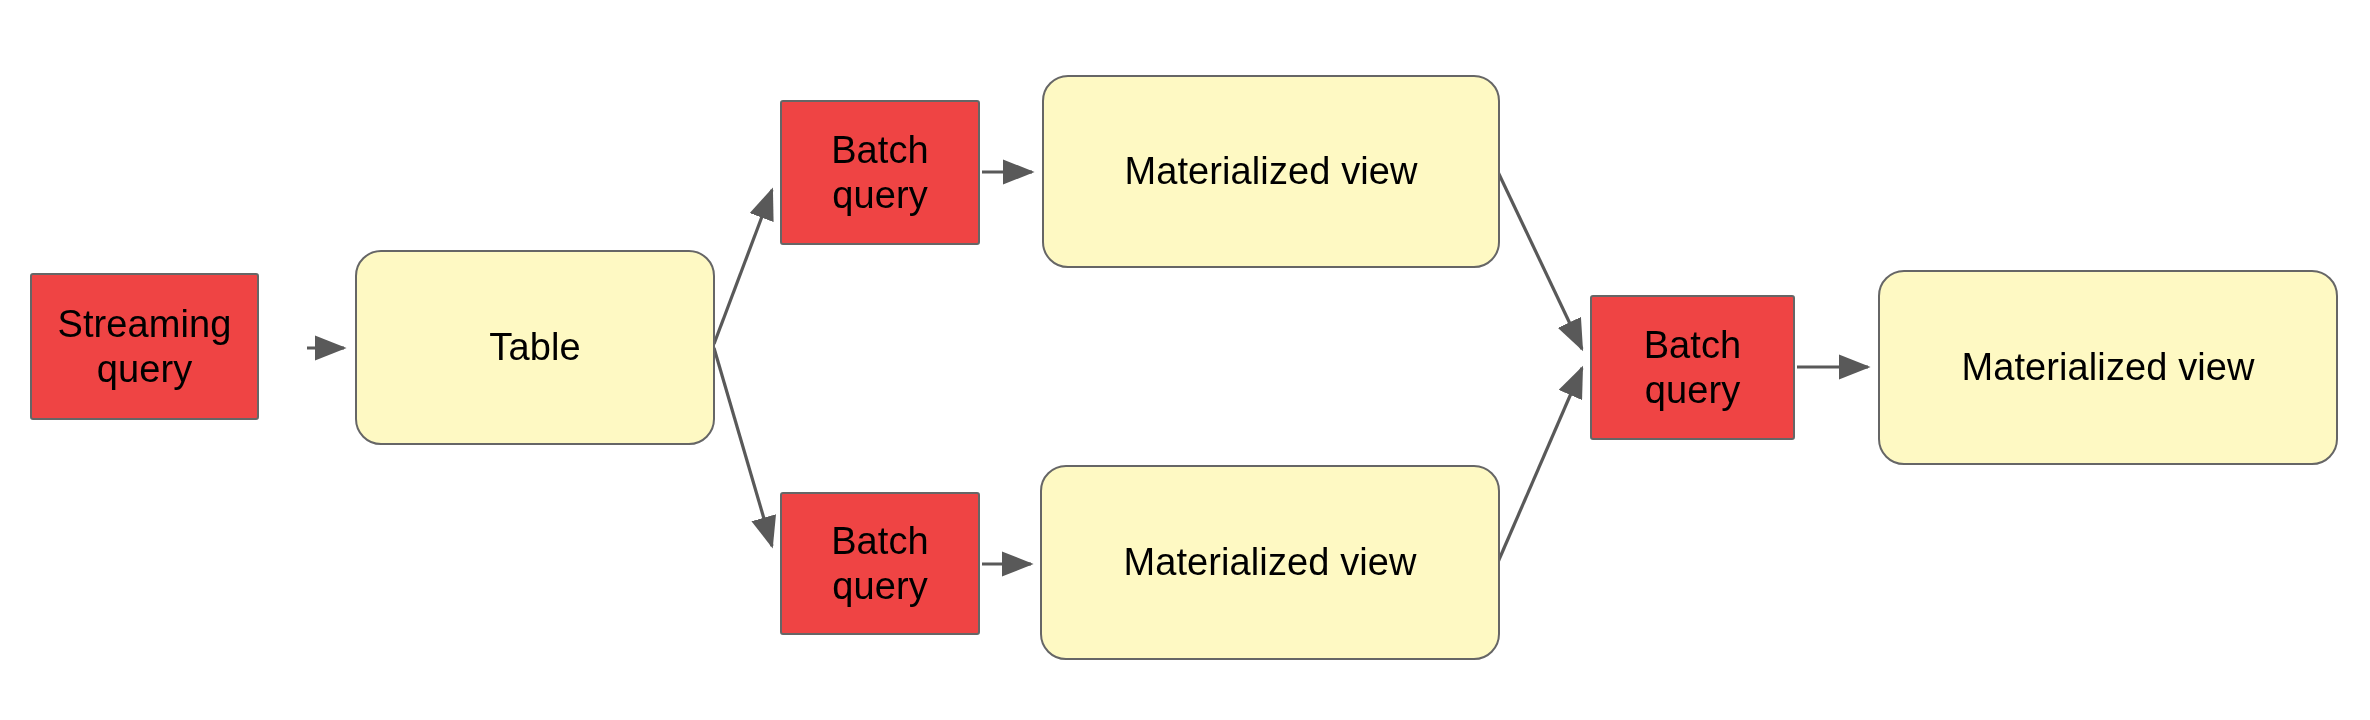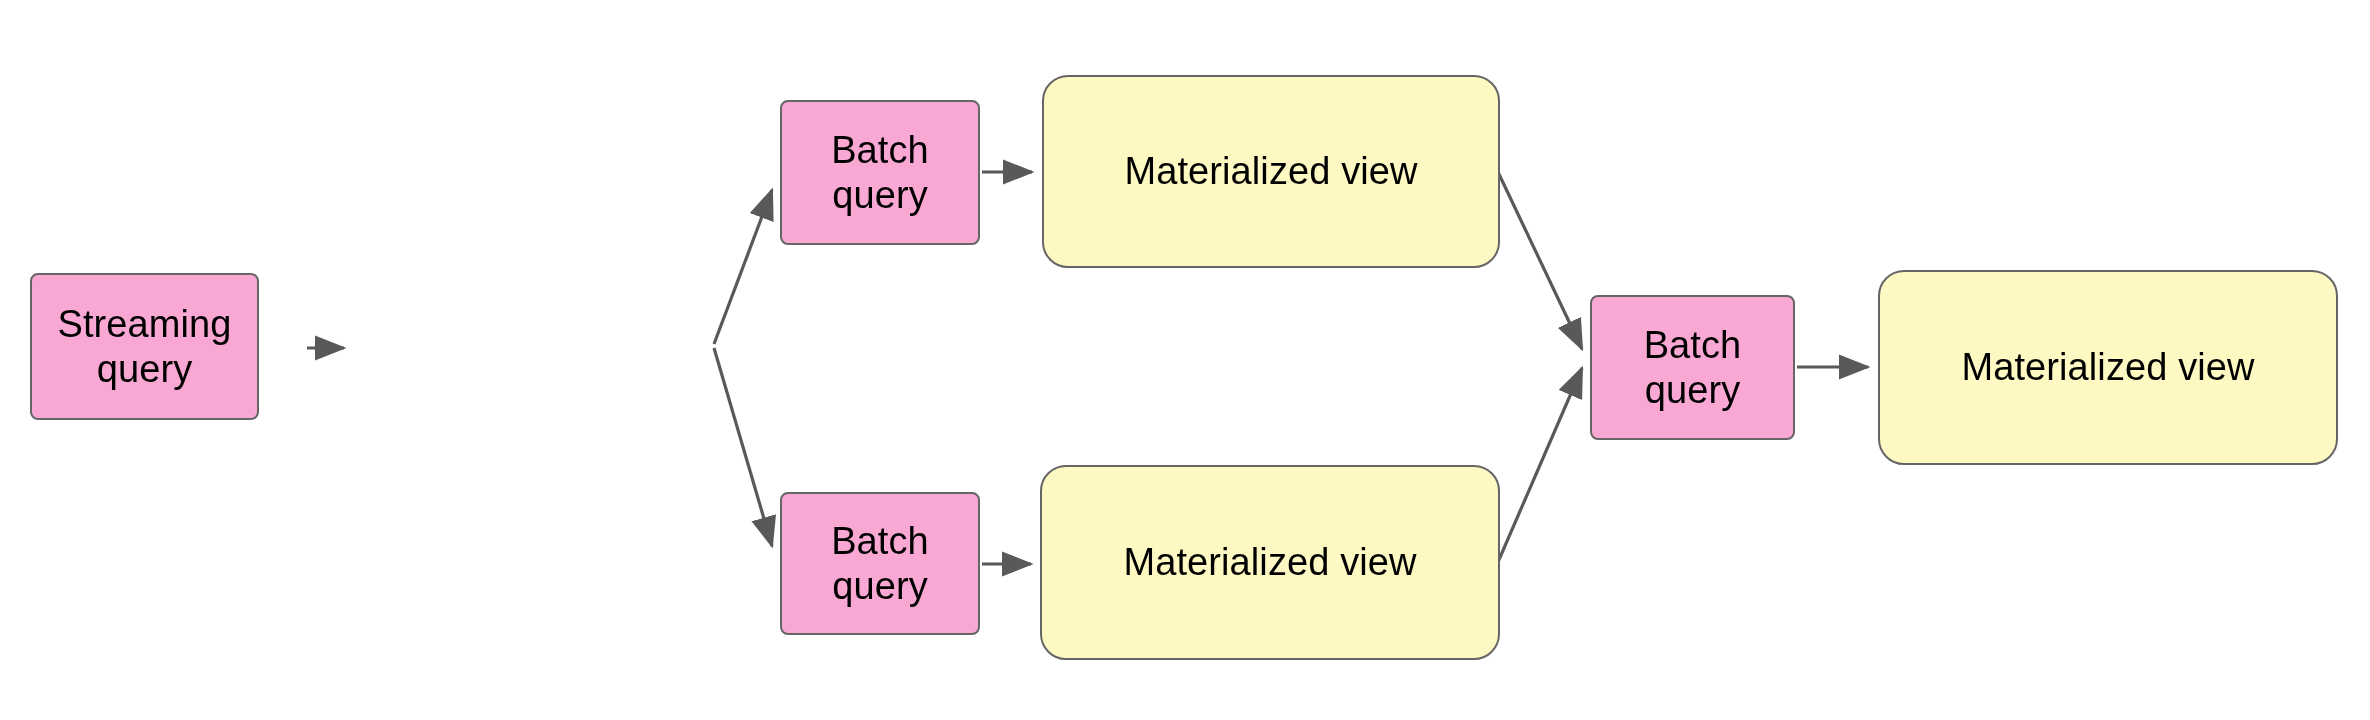--- a/index.html
+++ b/index.html
@@ -35,22 +35,22 @@
     text-align: center;
     border: 2px solid #666666;
     color: #000000;
     font-size: 38px;
     line-height: 1.18;
     letter-spacing: 0.1px;
     white-space: pre-line;
     -webkit-font-smoothing: antialiased;
   }
   .node-process {
-    background: #f9a8d4;
-    border-radius: 8px;
+    background: #ef4444;
+    border-radius: 3px;
   }
   .node-store {
     background: #fef9c3;
     border-radius: 26px;
   }
   .node-label {
     display: block;
     white-space: pre-line;
   }
 </style>
@@ -75,20 +75,23 @@
         <path d="M 1498 562 L 1582 368" fill="none" stroke="#595959" stroke-width="3.2" stroke-linecap="butt" marker-end="url(#arrowhead)"></path>
         <path d="M 1797 367 L 1868 367" fill="none" stroke="#595959" stroke-width="3.2" stroke-linecap="butt" marker-end="url(#arrowhead)"></path>
       </g>
   </svg>
 
   <div class="node node-process" style="left: 30px; top: 273px; width: 229px; height: 147px;">
     <span class="node-label">Streaming
 query</span>
   </div>
 
+  <div class="node node-store" style="left: 355px; top: 250px; width: 360px; height: 195px;">
+    <span class="node-label">Table</span>
+  </div>
 
   <div class="node node-process" style="left: 780px; top: 100px; width: 200px; height: 145px;">
     <span class="node-label">Batch
 query</span>
   </div>
 
   <div class="node node-store" style="left: 1042px; top: 75px; width: 458px; height: 193px;">
     <span class="node-label">Materialized view</span>
   </div>
 

